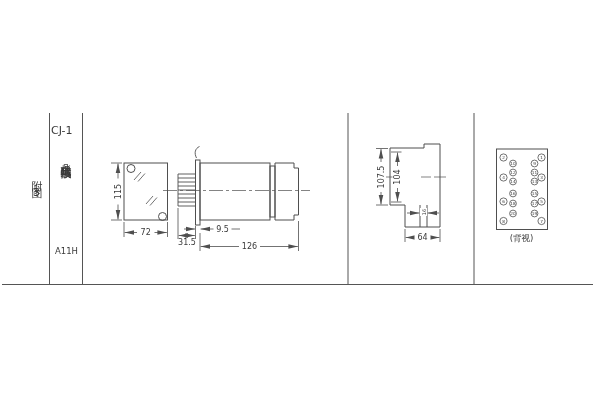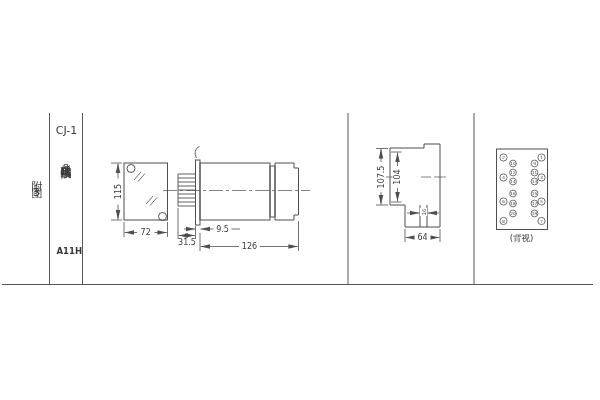--- a/index.html
+++ b/index.html
@@ -17,23 +17,23 @@
   svg text{fill:#3a3a3a;}
   .dim{font-size:8px;}
   .dim-sm{font-size:5px;}
   .pin-num{font-size:4.2px;}
   .caption{font-size:8.5px;}
 </style>
 </head>
 <body>
 
 <div class="vtext" style="left:31px;top:172px;font-size:11px;letter-spacing:7px;">附图3</div>
-<div class="htext" style="left:51px;top:124px;width:31px;text-align:center;font-size:11px;">CJ-1</div>
+<div class="htext" style="left:51px;top:124px;width:31px;text-align:left;font-size:11px;">CJ-1</div>
 <div class="vtext" style="left:60px;top:155px;font-size:11px;letter-spacing:0.5px;">凸出式板后接线</div>
-<div class="htext" style="left:51px;top:246px;width:31px;text-align:right;font-size:8.5px;font-weight:bold;">A11H</div>
+<div class="htext" style="left:51px;top:246px;width:31px;text-align:center;font-size:8.5px;">A11H</div>
 
 <svg id="canvas" width="600" height="400" viewBox="0 0 600 400">
   <defs>
     <marker id="arw" viewBox="0 0 10 6" markerWidth="10" markerHeight="6" refX="9.5" refY="3" orient="auto-start-reverse" markerUnits="userSpaceOnUse">
       <path d="M0,0.7 L9.5,3 L0,5.3 Z" fill="#4f4f4f"></path>
     </marker>
   </defs>
 
   <g stroke="#555" stroke-width="1">
     <line x1="49.5" y1="113" x2="49.5" y2="284.5"></line>

